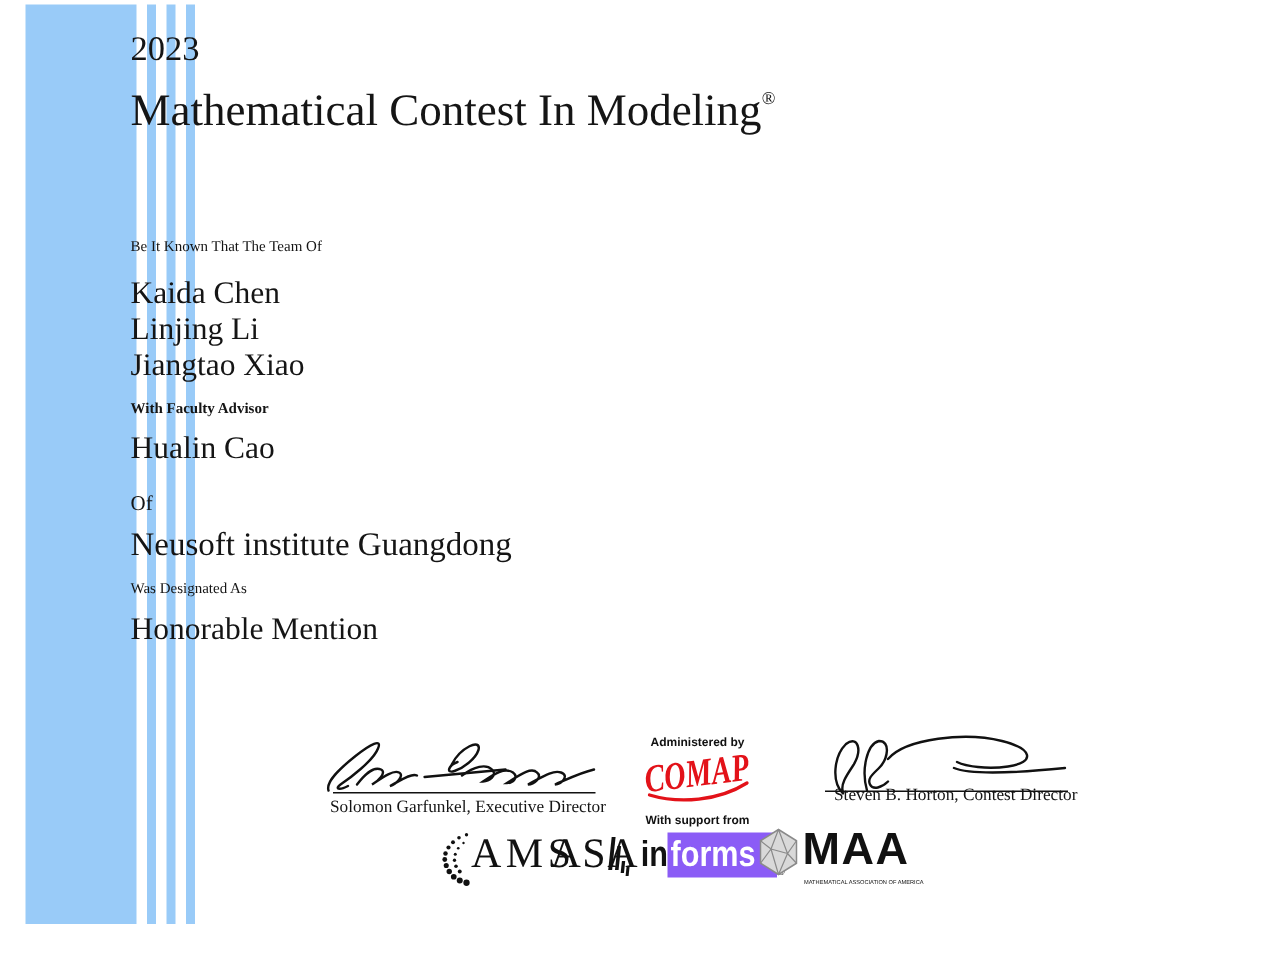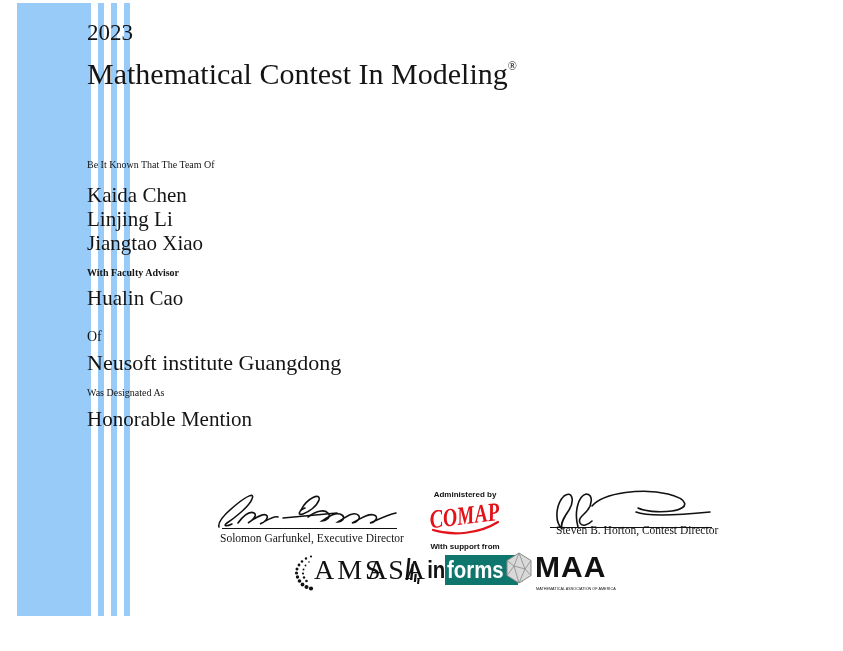--- a/index.html
+++ b/index.html
@@ -28,21 +28,21 @@
   .sigcaption{position:absolute;font-size:11.5px;text-align:center;white-space:nowrap;}
   .tinybold{position:absolute;font-family:"Liberation Sans",sans-serif;font-weight:bold;
             font-size:8px;text-align:center;white-space:nowrap;color:#111;}
   .logo-serif{position:absolute;font-family:"Liberation Serif",serif;font-size:28px;
               color:#111;white-space:nowrap;}
   .logo-bold{position:absolute;font-family:"Liberation Sans",sans-serif;font-weight:bold;
              color:#111;white-space:nowrap;}
   #informs{position:absolute;left:424px;top:555px;display:flex;align-items:flex-end;}
   #informs .in-part{font-family:"Liberation Sans",sans-serif;font-weight:bold;font-size:24px;
                     color:#111;line-height:30px;transform:scaleX(.85);transform-origin:right;}
-  #informs .forms-box{background:#0f766e;height:30px;display:flex;align-items:center;padding:0 4px 0 2px;}
+  #informs .forms-box{background:#8b5cf6;height:30px;display:flex;align-items:center;padding:0 4px 0 2px;}
   #informs .forms-box span{font-family:"Liberation Sans",sans-serif;font-weight:bold;font-size:24px;
                     color:#fff;transform:scaleX(.85);transform-origin:left;}
   .regmark{font-size:7px;vertical-align:0;}
   #maa-caption{position:absolute;left:536px;top:581px;width:120px;overflow:visible;}
   #maa-caption span{display:inline-block;font-family:"Liberation Sans",sans-serif;font-size:9px;
                     white-space:nowrap;transform:scale(0.42);transform-origin:0 0;color:#111;}
   #siam{left:593px;top:551px;font-size:30px;letter-spacing:-1px;}
   #maa-text{left:535px;top:550px;font-size:30px;letter-spacing:1px;}
   svg{display:block;}
 </style>

